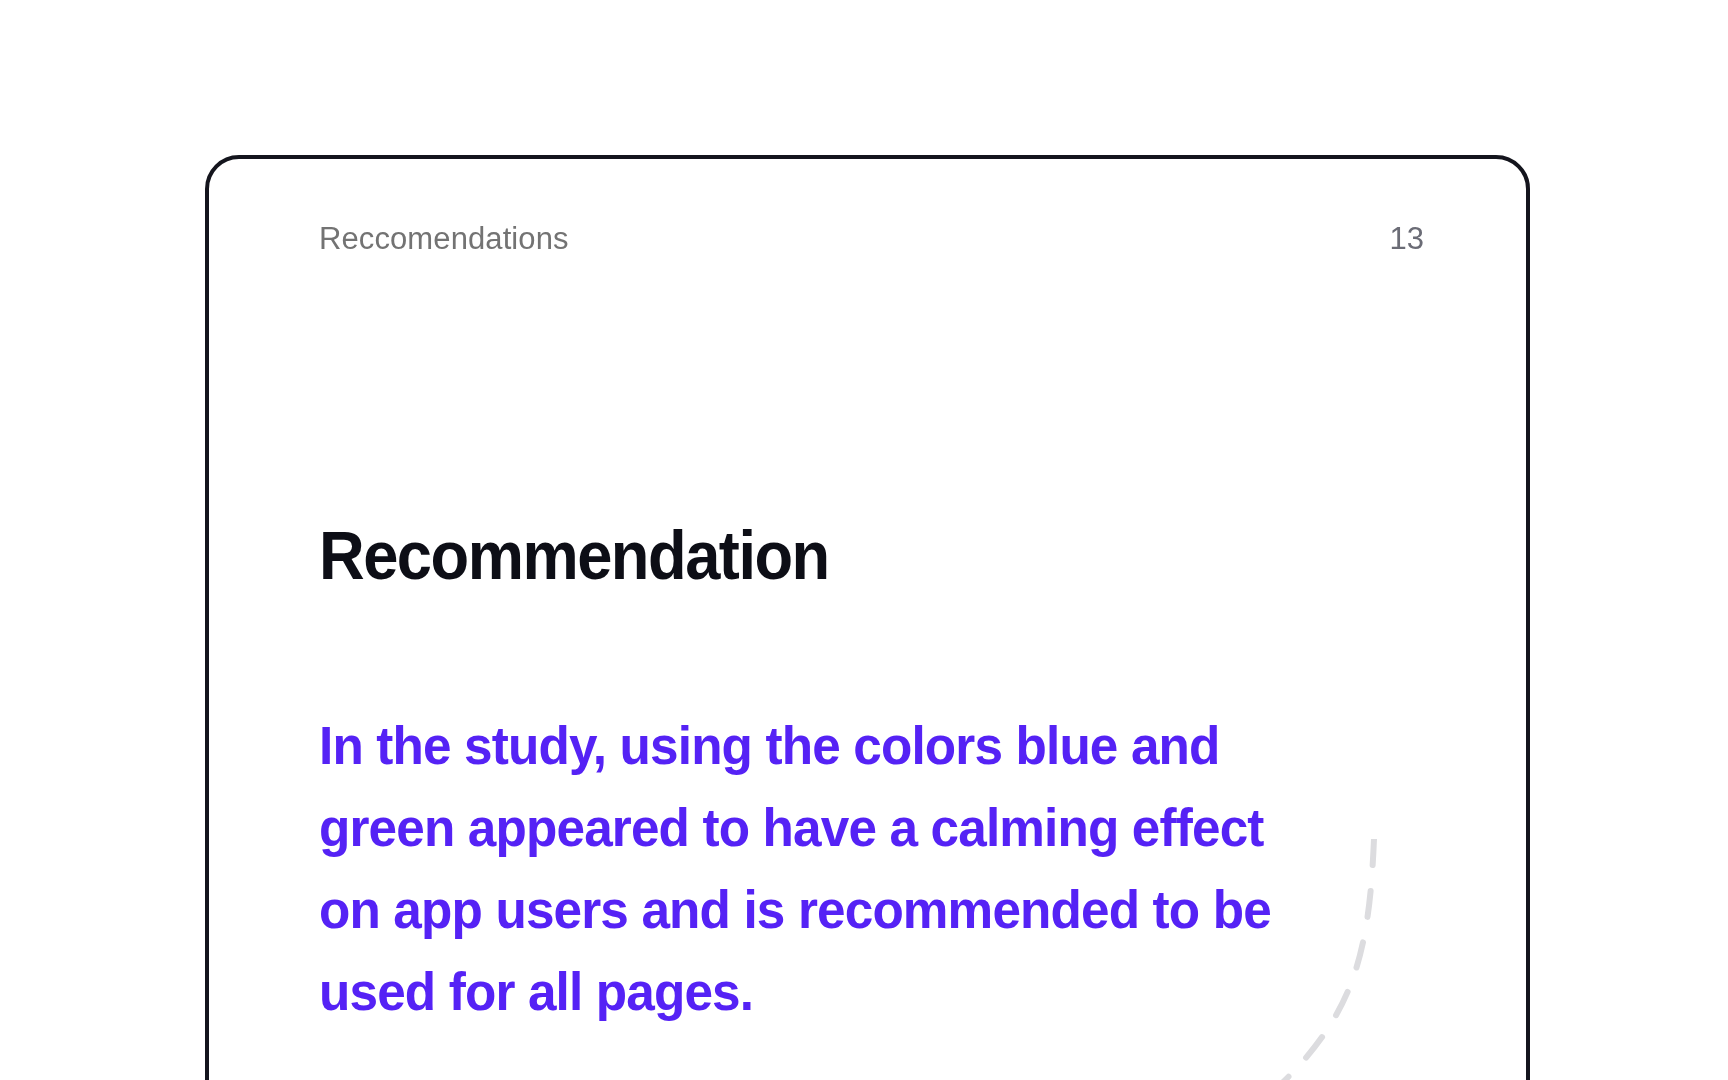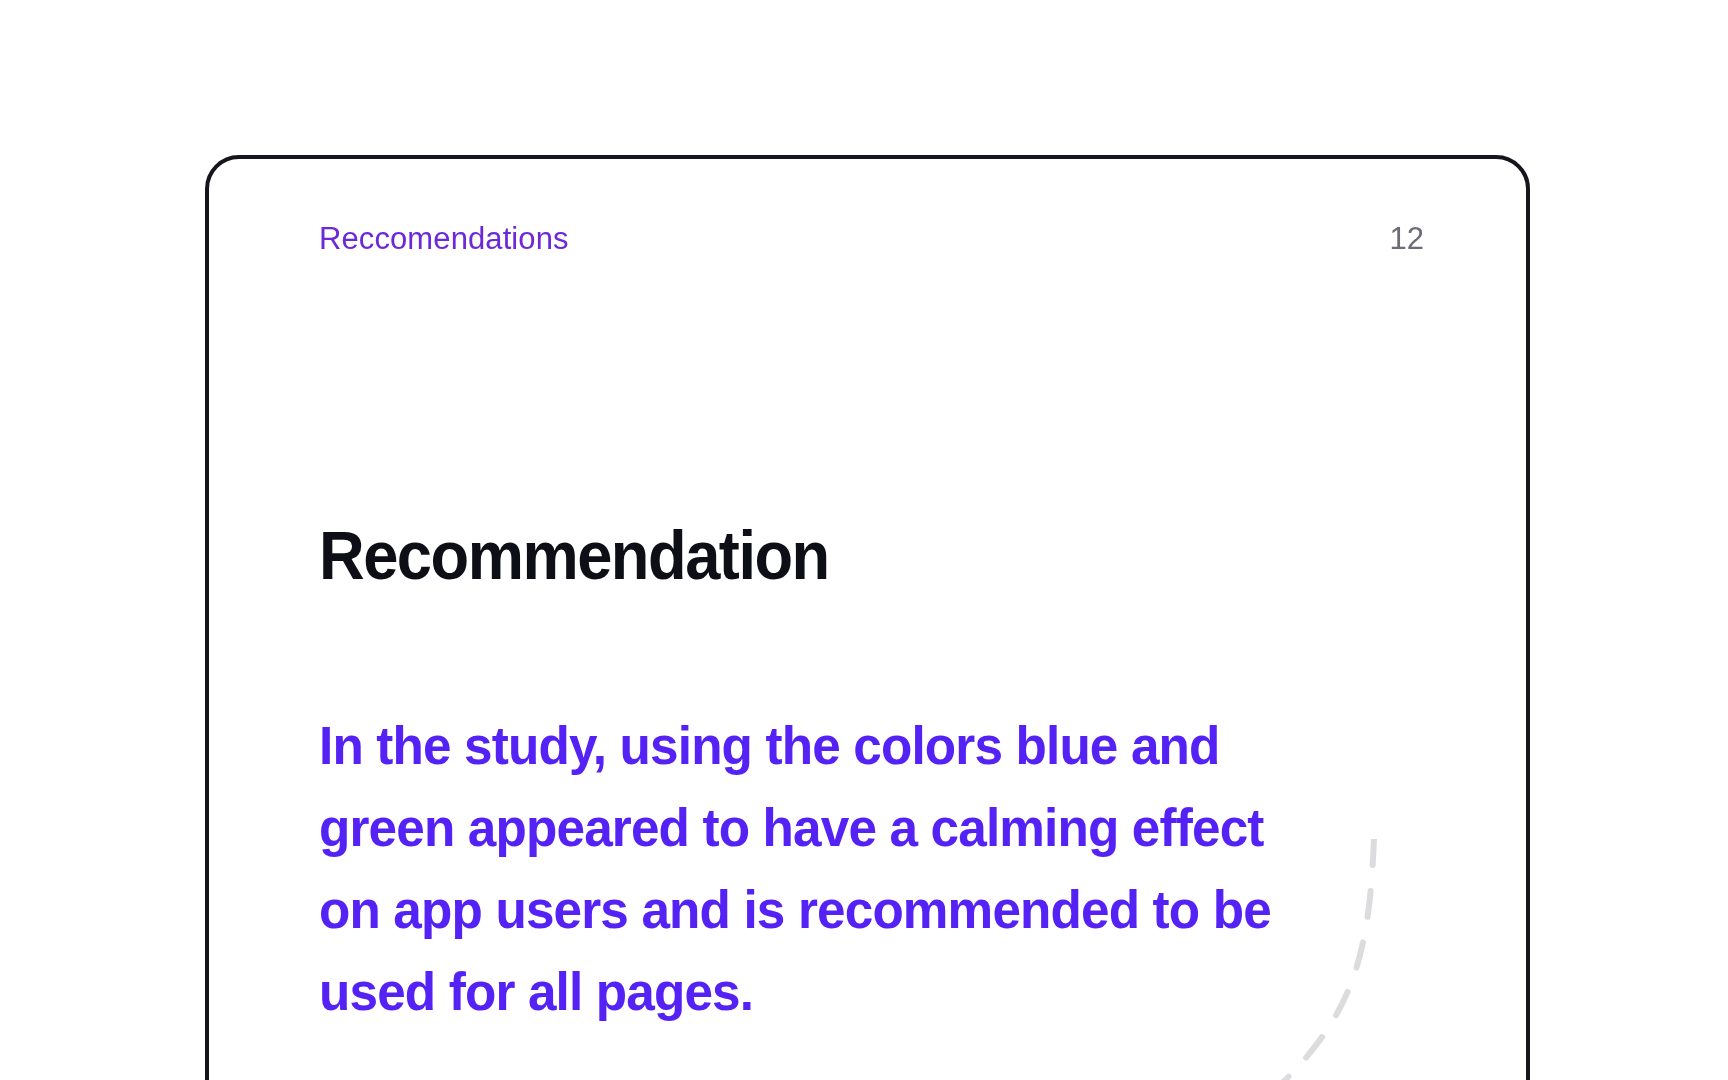--- a/index.html
+++ b/index.html
@@ -35,21 +35,21 @@
     top: 63px;
     width: 1105px;
     display: flex;
     align-items: baseline;
     justify-content: space-between;
   }
 
   #header-label {
     font-size: 31px;
     font-weight: 400;
-    color: #6d28d9;
+    color: #737373;
     letter-spacing: 0.1px;
     line-height: 1.1;
     white-space: nowrap;
   }
 
   #page-number {
     font-size: 31px;
     font-weight: 400;
     color: #6b6c76;
     line-height: 1.1;
@@ -100,21 +100,21 @@
     stroke-dasharray: 26 26;
   }
 </style>
 </head>
 <body>
 
 <div id="slide-card">
 
   <div id="card-header">
     <span id="header-label">Reccomendations</span>
-    <span id="page-number">12</span>
+    <span id="page-number">13</span>
   </div>
 
   <h1 id="slide-heading">Recommendation</h1>
 
   <p id="slide-body">In the study, using the colors blue and green appeared to have a calming effect on app users and is recommended to be used for all pages.</p>
 
   <svg id="decor-squiggle" viewBox="0 0 360 360">
     <path d="M218 0
              C 216 48, 212 92, 200 130
              C 186 176, 158 214, 122 248

